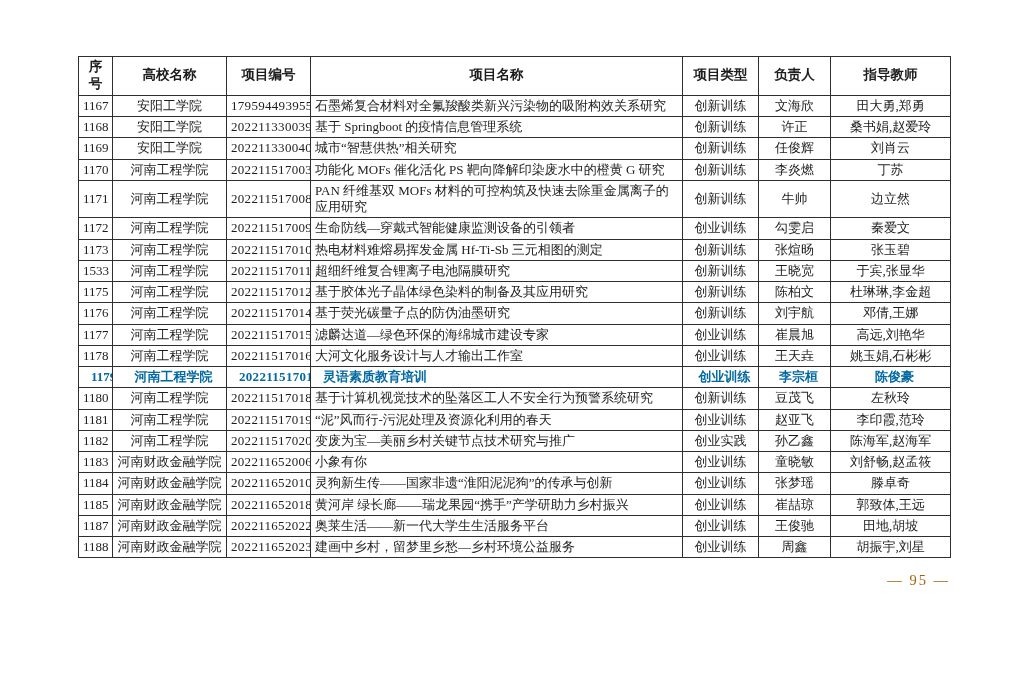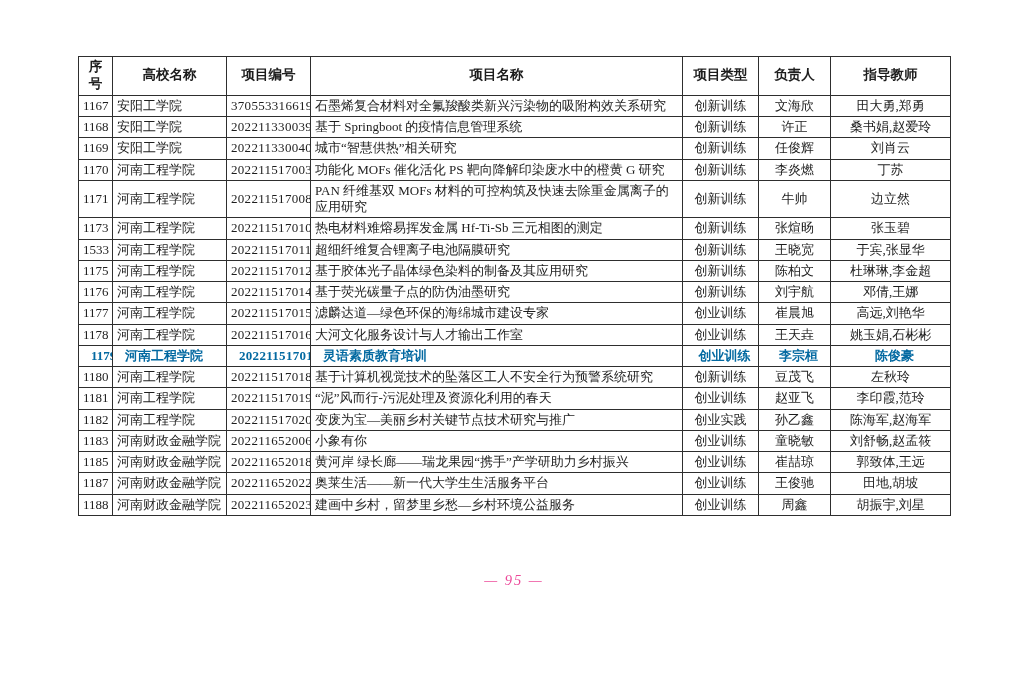--- a/index.html
+++ b/index.html
@@ -35,39 +35,38 @@
     overflow: hidden;
   }
   table.roster th {
     font-weight: bold;
     text-align: center;
     height: 24px;
     font-size: 13.5px;
   }
   table.roster td { height: 21px; }
   td.c-seq { text-align: left; }
-  td.c-univ { text-align: left; }
+  td.c-univ { text-align: center; }
   td.c-code { text-align: center; letter-spacing: 0.3px; }
   td.c-title { text-align: left; }
   td.c-type, td.c-leader, td.c-teacher { text-align: center; }
   tr.highlight td {
     color: #0369a1;
     font-weight: bold;
     padding-left: 12px;
   }
   .page-footer {
     position: absolute;
     left: 78px;
     top: 556px;
     width: 872px;
-    text-align: center;
+    text-align: right;
     font-size: 14.5px;
-    color: #ec4899;
+    color: #a16207;
     letter-spacing: 2px;
-    font-style: italic;
   }
 </style>
 </head>
 <body>
 
 <div class="page">
 
   <table class="roster">
     <colgroup>
       <col style="width:34px">
@@ -86,21 +85,21 @@
         <th>项目名称</th>
         <th>项目类型</th>
         <th>负责人</th>
         <th>指导教师</th>
       </tr>
     </thead>
     <tbody>
         <tr>
       <td class="c-seq">1167</td>
       <td class="c-univ">安阳工学院</td>
-      <td class="c-code">370553316619</td>
+      <td class="c-code">179594493955</td>
       <td class="c-title">石墨烯复合材料对全氟羧酸类新兴污染物的吸附构效关系研究</td>
       <td class="c-type">创新训练</td>
       <td class="c-leader">文海欣</td>
       <td class="c-teacher">田大勇,郑勇</td>
     </tr>
         <tr>
       <td class="c-seq">1168</td>
       <td class="c-univ">安阳工学院</td>
       <td class="c-code">202211330039</td>
       <td class="c-title">基于 Springboot 的疫情信息管理系统</td>
@@ -127,20 +126,29 @@
       <td class="c-teacher">丁苏</td>
     </tr>
         <tr>
       <td class="c-seq">1171</td>
       <td class="c-univ">河南工程学院</td>
       <td class="c-code">202211517008</td>
       <td class="c-title">PAN 纤维基双 MOFs 材料的可控构筑及快速去除重金属离子的应用研究</td>
       <td class="c-type">创新训练</td>
       <td class="c-leader">牛帅</td>
       <td class="c-teacher">边立然</td>
+    </tr>
+        <tr>
+      <td class="c-seq">1172</td>
+      <td class="c-univ">河南工程学院</td>
+      <td class="c-code">202211517009</td>
+      <td class="c-title">生命防线—穿戴式智能健康监测设备的引领者</td>
+      <td class="c-type">创业训练</td>
+      <td class="c-leader">勾雯启</td>
+      <td class="c-teacher">秦爱文</td>
     </tr>
         <tr>
       <td class="c-seq">1173</td>
       <td class="c-univ">河南工程学院</td>
       <td class="c-code">202211517010</td>
       <td class="c-title">热电材料难熔易挥发金属 Hf-Ti-Sb 三元相图的测定</td>
       <td class="c-type">创新训练</td>
       <td class="c-leader">张煊旸</td>
       <td class="c-teacher">张玉碧</td>
     </tr>
@@ -228,20 +236,29 @@
         <tr>
       <td class="c-seq">1183</td>
       <td class="c-univ">河南财政金融学院</td>
       <td class="c-code">202211652006</td>
       <td class="c-title">小象有你</td>
       <td class="c-type">创业训练</td>
       <td class="c-leader">童晓敏</td>
       <td class="c-teacher">刘舒畅,赵孟筱</td>
     </tr>
         <tr>
+      <td class="c-seq">1184</td>
+      <td class="c-univ">河南财政金融学院</td>
+      <td class="c-code">202211652010</td>
+      <td class="c-title">灵狗新生传——国家非遗“淮阳泥泥狗”的传承与创新</td>
+      <td class="c-type">创业训练</td>
+      <td class="c-leader">张梦瑶</td>
+      <td class="c-teacher">滕卓奇</td>
+    </tr>
+        <tr>
       <td class="c-seq">1185</td>
       <td class="c-univ">河南财政金融学院</td>
       <td class="c-code">202211652018</td>
       <td class="c-title">黄河岸 绿长廊——瑞龙果园“携手”产学研助力乡村振兴</td>
       <td class="c-type">创业训练</td>
       <td class="c-leader">崔喆琼</td>
       <td class="c-teacher">郭致体,王远</td>
     </tr>
         <tr>
       <td class="c-seq">1187</td>

